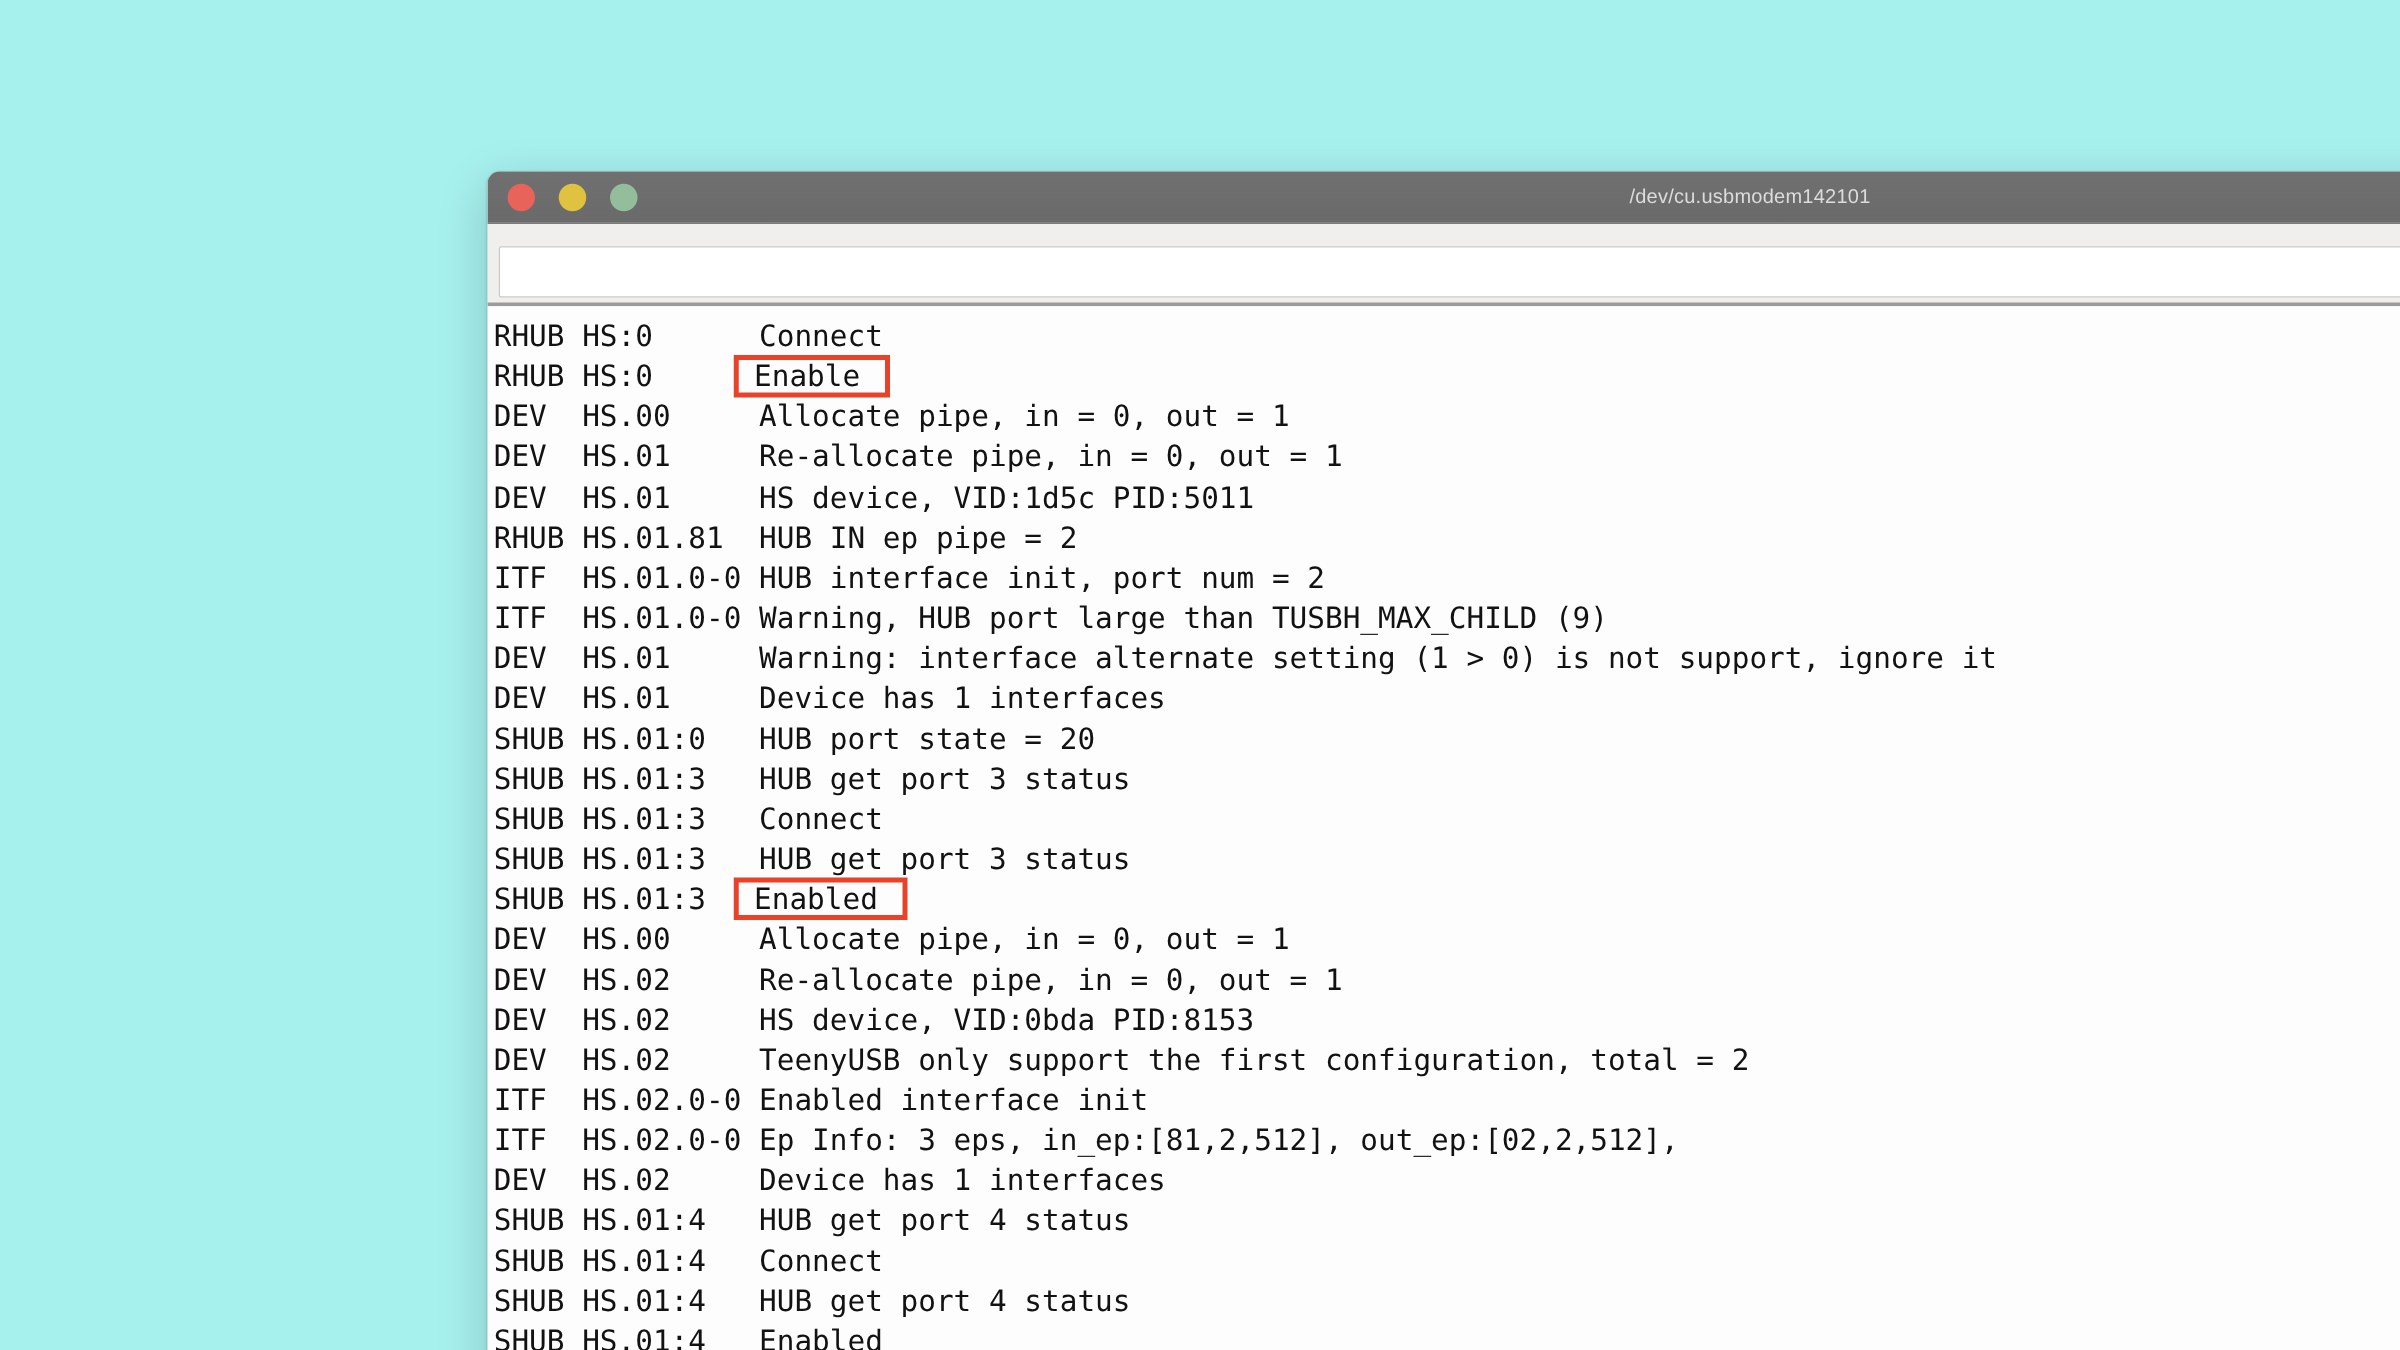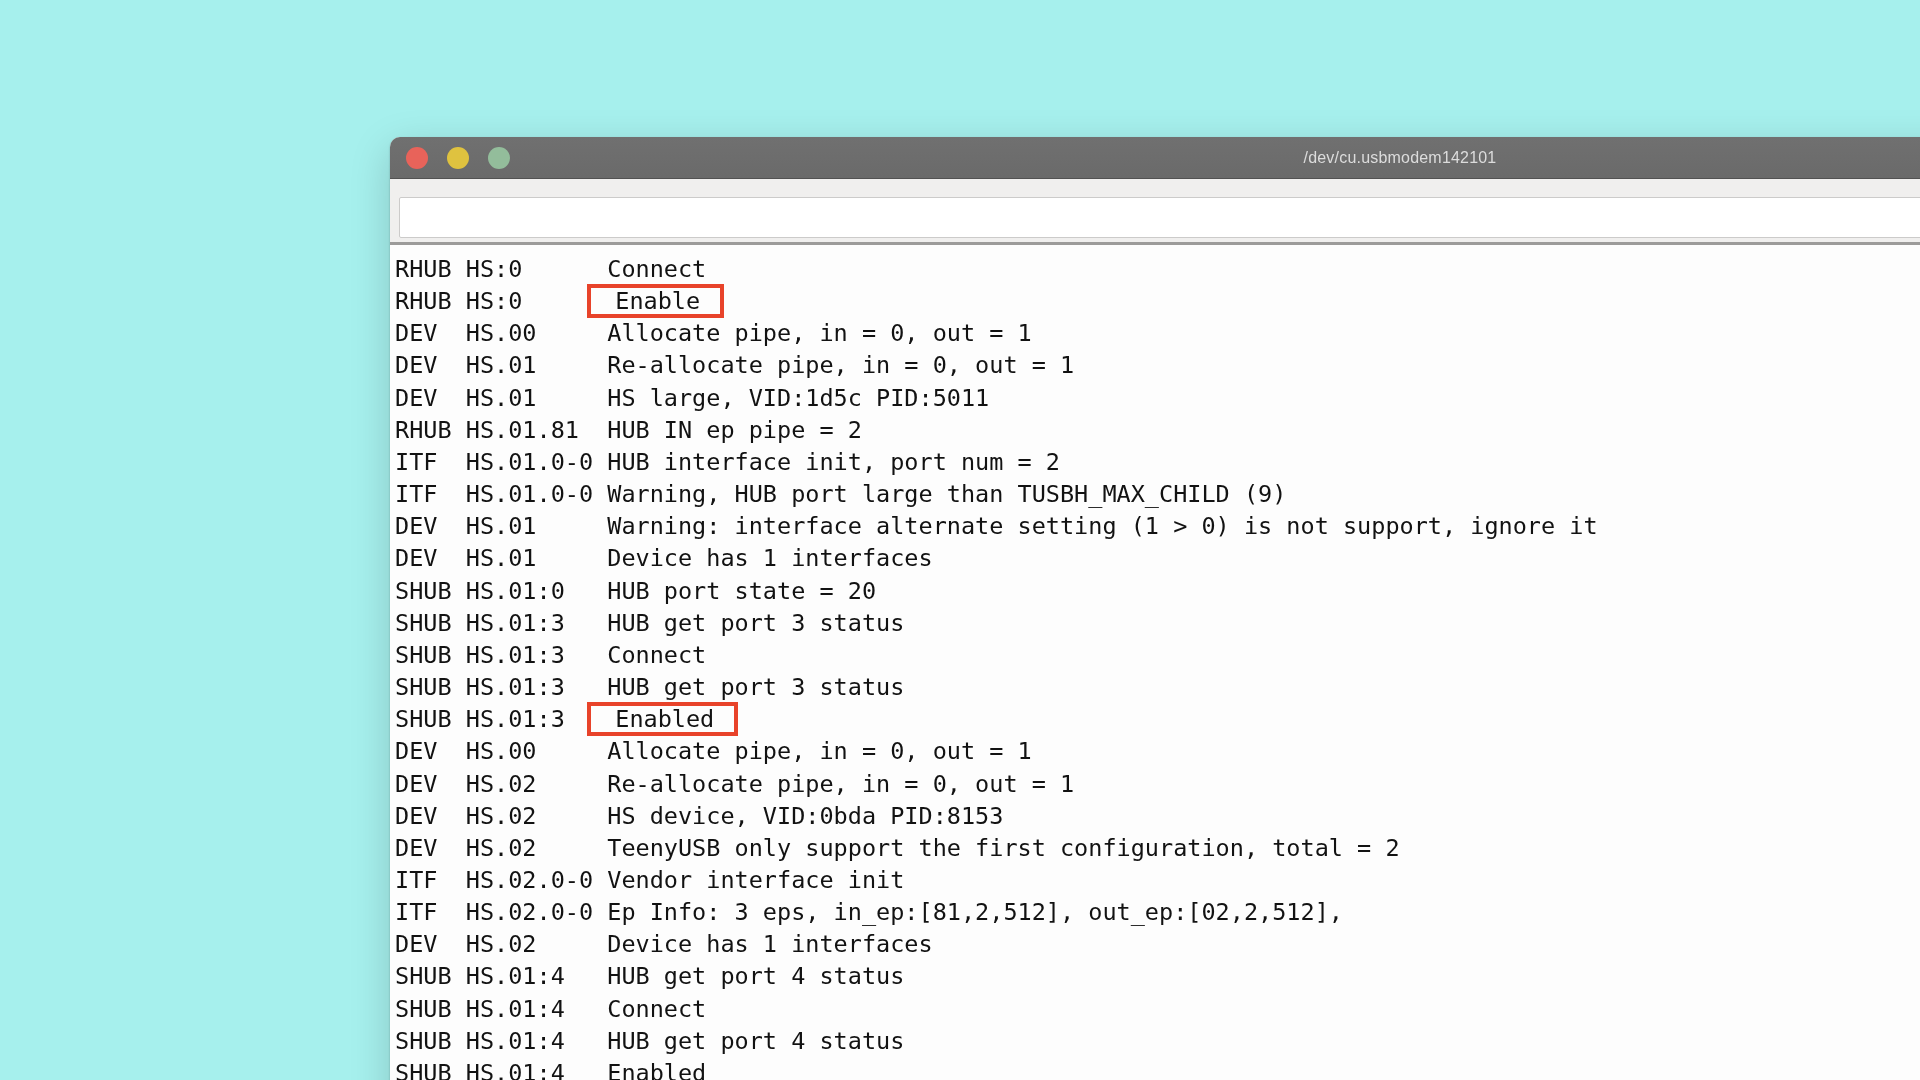--- a/index.html
+++ b/index.html
@@ -67,21 +67,21 @@
   .log-line {
     font-family: "DejaVu Sans Mono", monospace;
     font-size: 23.5px;
     line-height: 32.15px;
     color: #121212;
     white-space: pre;
   }
   .boxed {
     display: inline-block;
     border: 4px solid #e8432a;
-    padding: 0 20px 0 24px;
+    padding: 0 20px 0 12px;
     margin: -2px 0 -2px -20px;
     line-height: 26px;
   }
 </style>
 </head>
 <body>
 
 <div class="window">
 
   <div class="titlebar">
@@ -96,36 +96,36 @@
   <div class="toolbar">
     <input class="cmd-input" type="text" value="" style="">
   </div>
 
   <div class="content">
     <div id="log">
         <div class="log-line"><span>RHUB HS:0      </span><span>Connect</span></div>
         <div class="log-line"><span>RHUB HS:0      </span><span class="boxed">Enable</span></div>
         <div class="log-line"><span>DEV  HS.00     </span><span>Allocate pipe, in = 0, out = 1</span></div>
         <div class="log-line"><span>DEV  HS.01     </span><span>Re-allocate pipe, in = 0, out = 1</span></div>
-        <div class="log-line"><span>DEV  HS.01     </span><span>HS large, VID:1d5c PID:5011</span></div>
+        <div class="log-line"><span>DEV  HS.01     </span><span>HS device, VID:1d5c PID:5011</span></div>
         <div class="log-line"><span>RHUB HS.01.81  </span><span>HUB IN ep pipe = 2</span></div>
         <div class="log-line"><span>ITF  HS.01.0-0 </span><span>HUB interface init, port num = 2</span></div>
         <div class="log-line"><span>ITF  HS.01.0-0 </span><span>Warning, HUB port large than TUSBH_MAX_CHILD (9)</span></div>
         <div class="log-line"><span>DEV  HS.01     </span><span>Warning: interface alternate setting (1 &gt; 0) is not support, ignore it</span></div>
         <div class="log-line"><span>DEV  HS.01     </span><span>Device has 1 interfaces</span></div>
         <div class="log-line"><span>SHUB HS.01:0   </span><span>HUB port state = 20</span></div>
         <div class="log-line"><span>SHUB HS.01:3   </span><span>HUB get port 3 status</span></div>
         <div class="log-line"><span>SHUB HS.01:3   </span><span>Connect</span></div>
         <div class="log-line"><span>SHUB HS.01:3   </span><span>HUB get port 3 status</span></div>
         <div class="log-line"><span>SHUB HS.01:3   </span><span class="boxed">Enabled</span></div>
         <div class="log-line"><span>DEV  HS.00     </span><span>Allocate pipe, in = 0, out = 1</span></div>
         <div class="log-line"><span>DEV  HS.02     </span><span>Re-allocate pipe, in = 0, out = 1</span></div>
         <div class="log-line"><span>DEV  HS.02     </span><span>HS device, VID:0bda PID:8153</span></div>
         <div class="log-line"><span>DEV  HS.02     </span><span>TeenyUSB only support the first configuration, total = 2</span></div>
-        <div class="log-line"><span>ITF  HS.02.0-0 </span><span>Vendor interface init</span></div>
+        <div class="log-line"><span>ITF  HS.02.0-0 </span><span>Enabled interface init</span></div>
         <div class="log-line"><span>ITF  HS.02.0-0 </span><span>Ep Info: 3 eps, in_ep:[81,2,512], out_ep:[02,2,512],</span></div>
         <div class="log-line"><span>DEV  HS.02     </span><span>Device has 1 interfaces</span></div>
         <div class="log-line"><span>SHUB HS.01:4   </span><span>HUB get port 4 status</span></div>
         <div class="log-line"><span>SHUB HS.01:4   </span><span>Connect</span></div>
         <div class="log-line"><span>SHUB HS.01:4   </span><span>HUB get port 4 status</span></div>
         <div class="log-line"><span>SHUB HS.01:4   </span><span>Enabled</span></div>
       </div>
   </div>
 
 </div>

